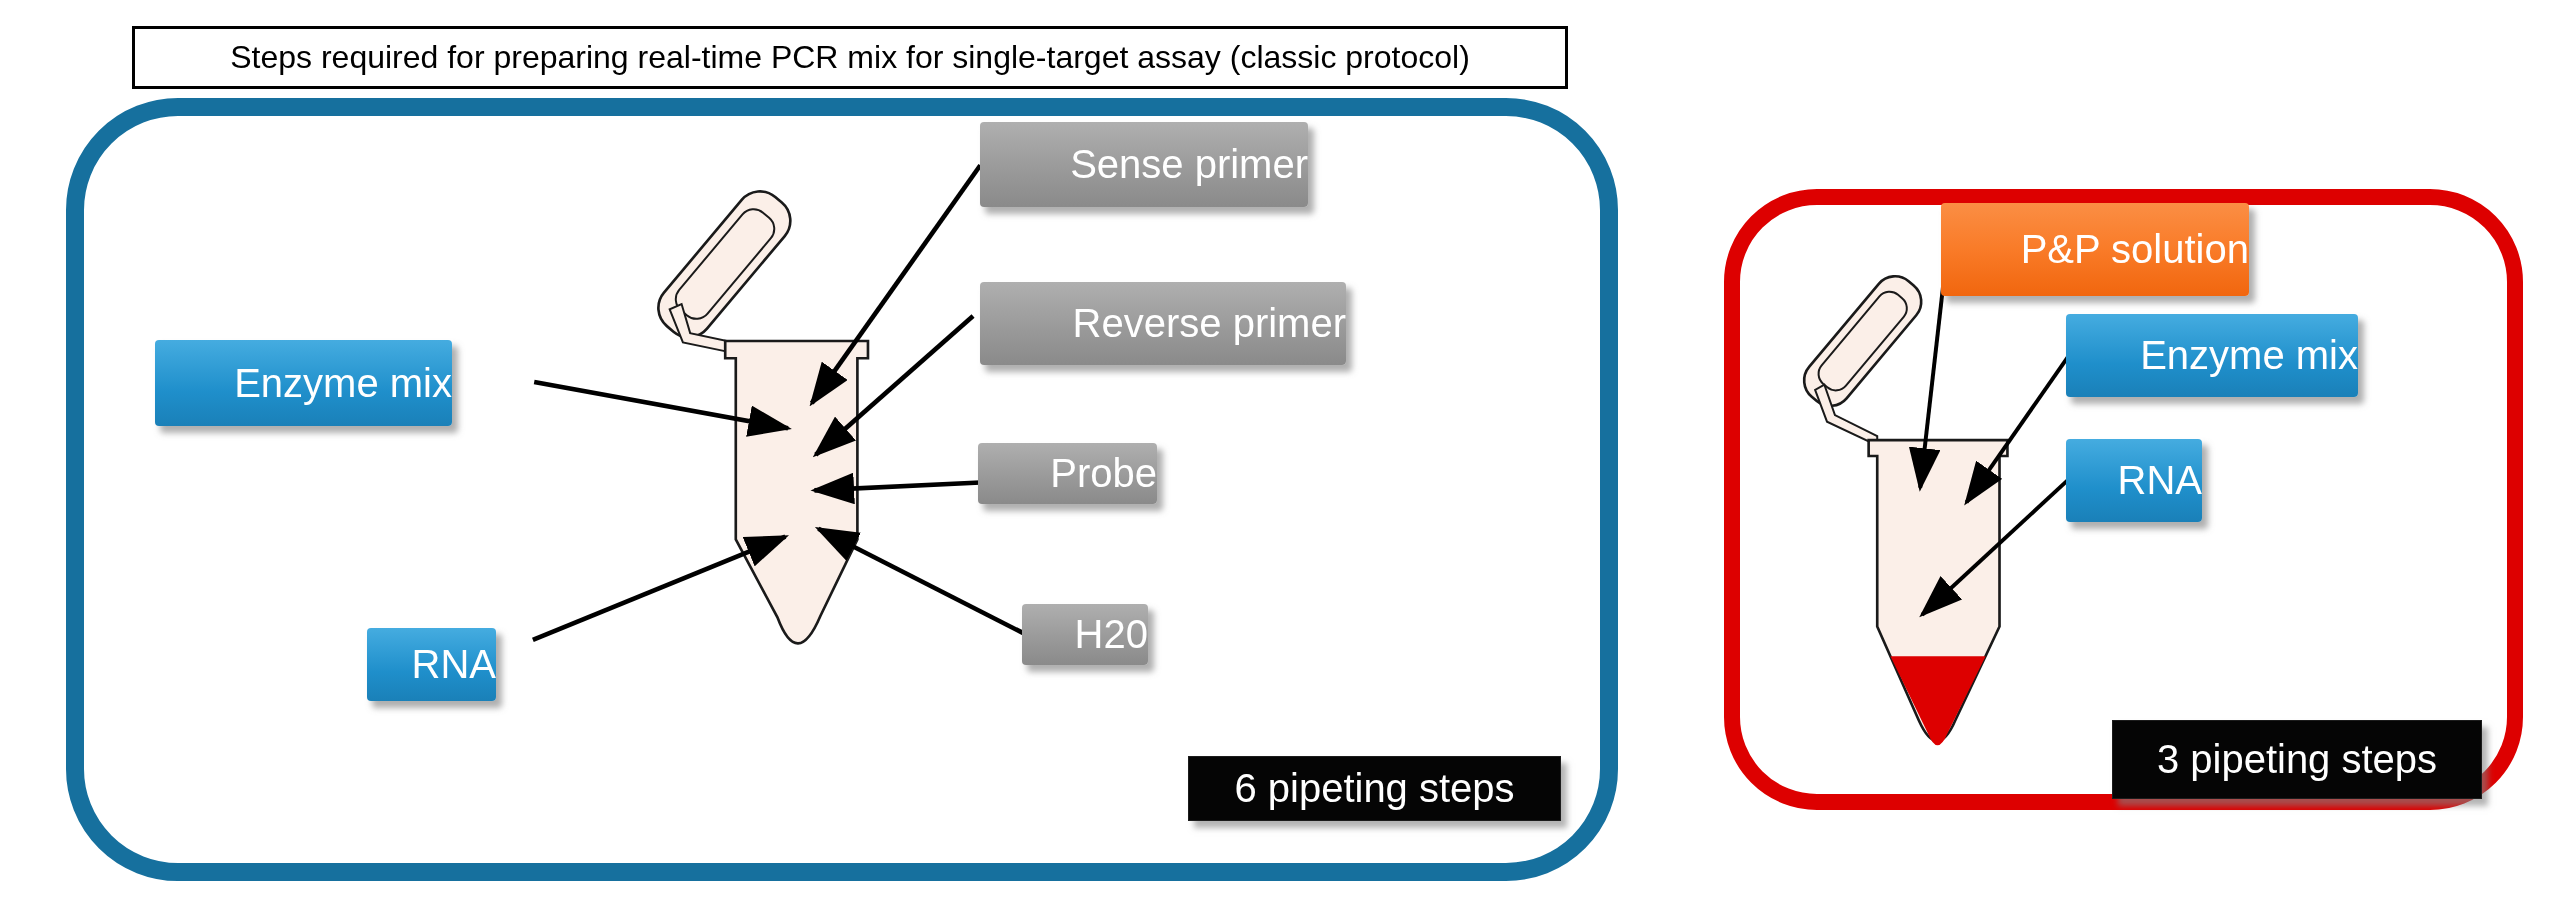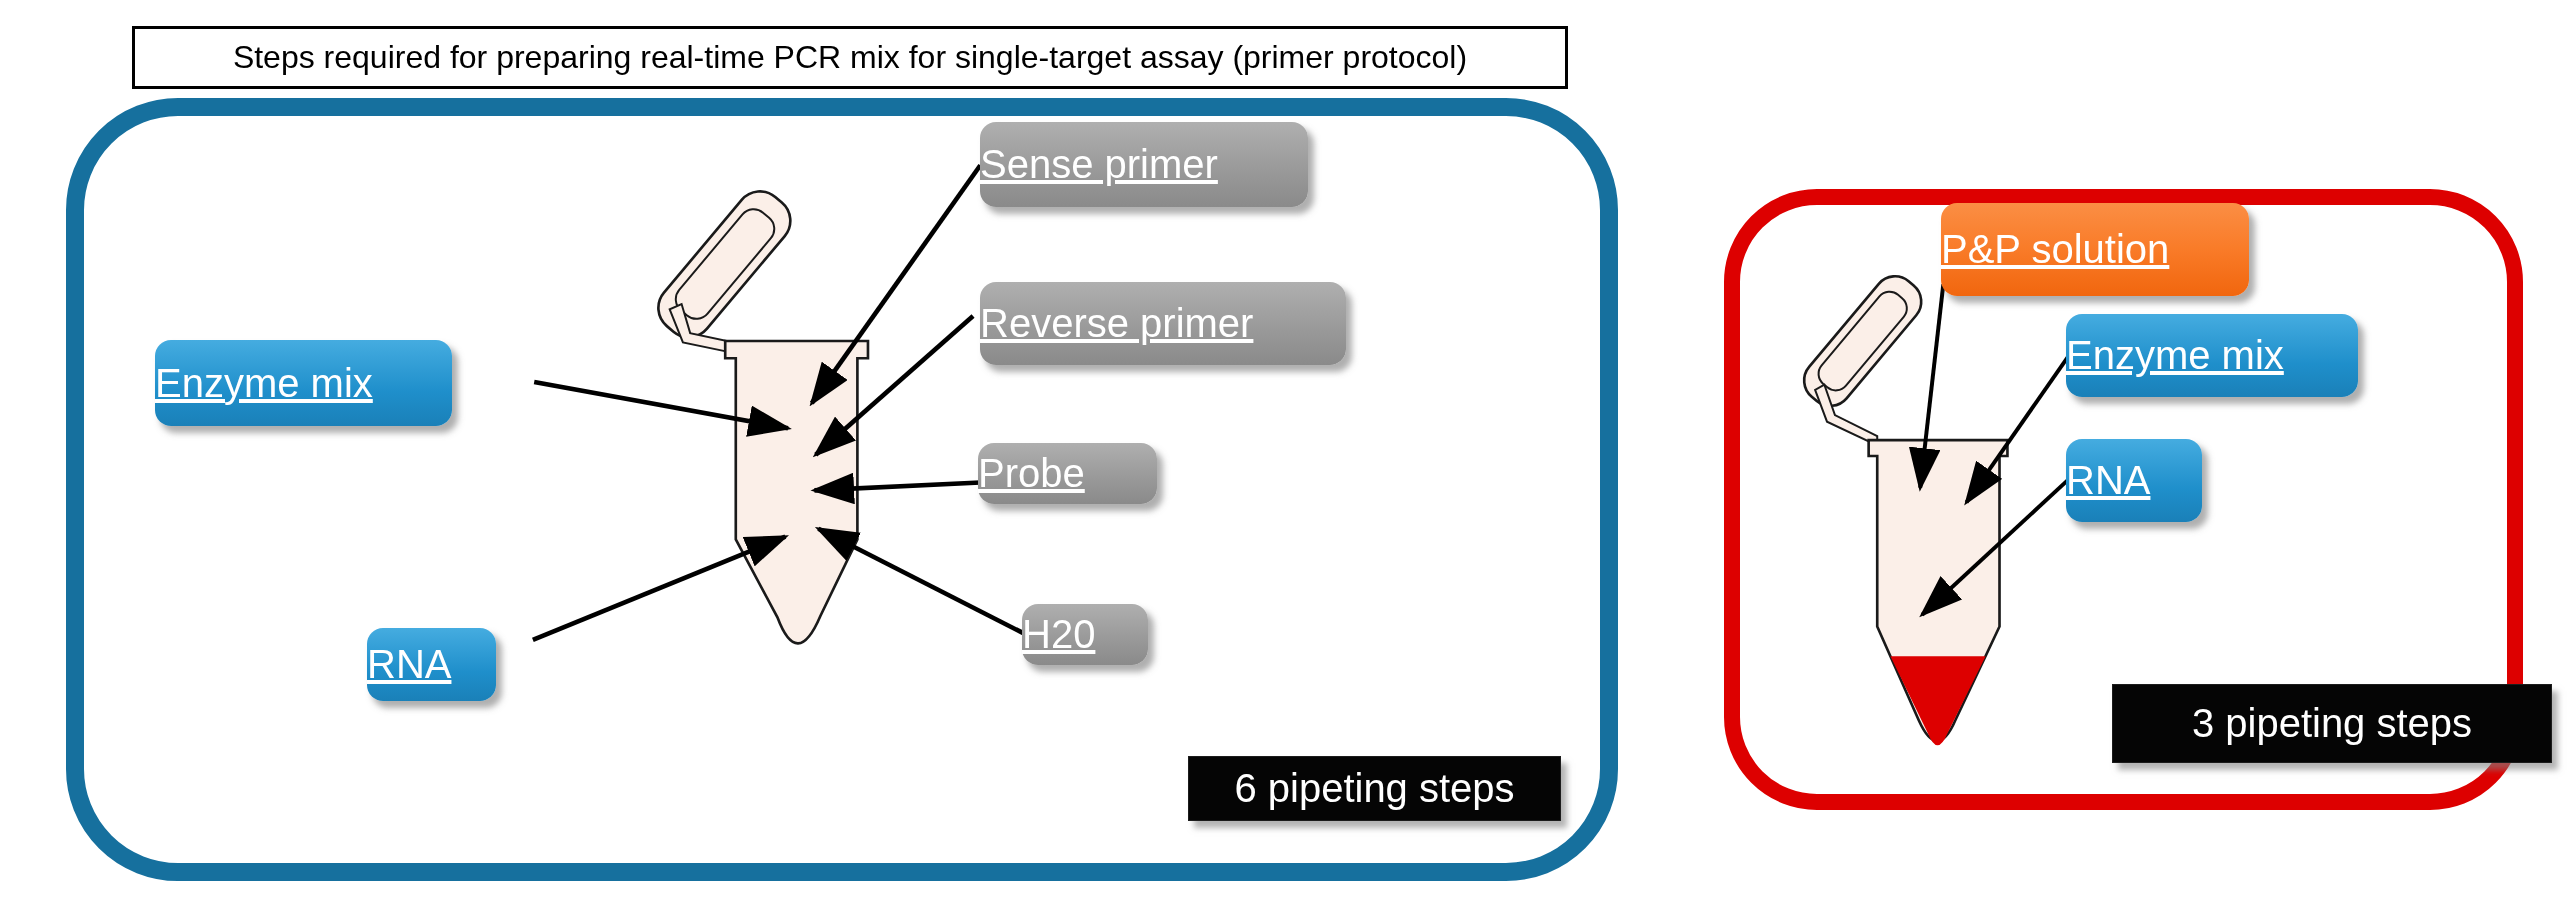--- a/index.html
+++ b/index.html
@@ -30,27 +30,26 @@
     left:66px;top:98px;width:1552px;height:783px;
     border:18px solid #16709E;border-radius:112px;
   }
   #right-frame{
     left:1724px;top:189px;width:799px;height:621px;
     border:16.5px solid #DD0000;border-radius:93px;
   }
   .label{
     position:absolute;
     color:#ffffff;
-    display:flex;align-items:center;justify-content:flex-start;
+    display:flex;align-items:center;justify-content:flex-end;
     text-align:center;
     font-size:40px;
-    border-radius:16px;
+    border-radius:4px;
     box-shadow:5.3px 6.6px 6px rgba(110,110,110,0.55);
     box-sizing:border-box;
-    text-decoration:underline;
   }
   .gray{background:linear-gradient(180deg,#AFAFAF 0%,#9A9A9A 55%,#8A8A8A 100%);}
   .blue{background:linear-gradient(180deg,#45ACE0 0%,#1F8FCB 60%,#1A80B8 100%);}
   .orange{background:linear-gradient(180deg,#FB8E44 0%,#F97B28 50%,#F1660E 100%);}
   .badge{
     position:absolute;
     background:#050505;
     color:#ffffff;
     display:flex;align-items:center;justify-content:center;
     font-size:40px;
@@ -63,33 +62,33 @@
   #lbl-reverse{left:980px;top:282px;width:366px;height:83px;}
   #lbl-probe{left:978px;top:443px;width:179px;height:61px;}
   #lbl-h2o{left:1022px;top:604px;width:126px;height:61px;}
   #lbl-enzyme-l{left:155px;top:340px;width:297px;height:86px;}
   #lbl-rna-l{left:367px;top:628px;width:129px;height:73px;}
   #badge-6{left:1188px;top:756px;width:373px;height:65px;}
   
   #lbl-pp{left:1941px;top:203px;width:308px;height:93px;}
   #lbl-enzyme-r{left:2066px;top:314px;width:292px;height:83px;}
   #lbl-rna-r{left:2066px;top:439px;width:136px;height:83px;}
-  #badge-3{left:2112px;top:684px;width:440px;height:79px;}
+  #badge-3{left:2112px;top:720px;width:370px;height:79px;}
   #diagram-svg{position:absolute;left:0;top:0;}
 </style>
 </head>
 <body>
 
 <div id="canvas">
 
   <div class="frame" id="left-frame"></div>
   <div class="frame" id="right-frame"></div>
 
   <div class="title-box" id="left-title">
-    <span>Steps required for preparing real-time PCR mix for single-target assay (primer protocol)</span>
+    <span>Steps required for preparing real-time PCR mix for single-target assay (classic protocol)</span>
   </div>
 
   <svg id="diagram-svg" width="2576" height="924" viewBox="0 0 3897 1398">
     <defs>
       <marker id="ah" markerUnits="userSpaceOnUse" markerWidth="66" markerHeight="48" refX="60" refY="24" orient="auto">
         <path d="M0,0 L66,24 L0,48 Z" fill="#000000"></path>
       </marker>
     </defs>
 
     <g>

